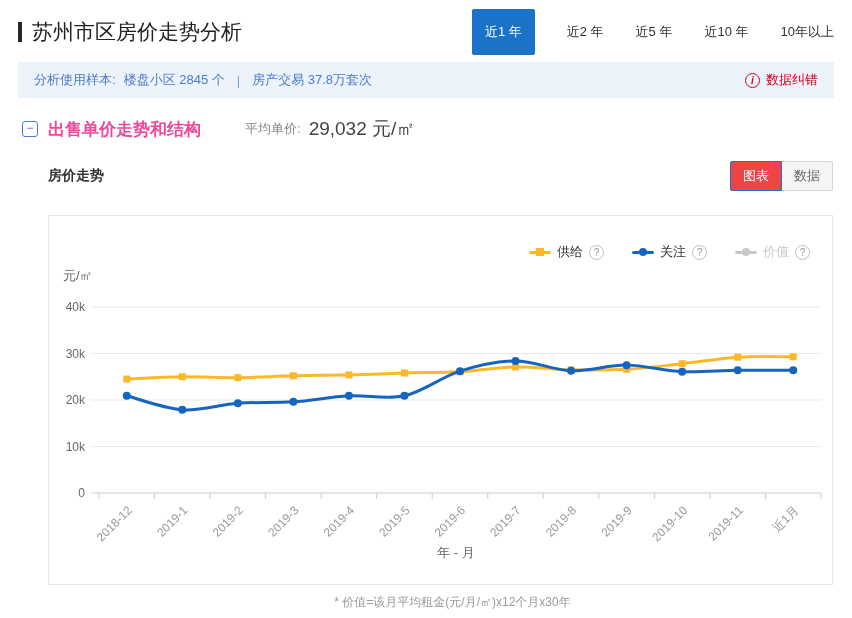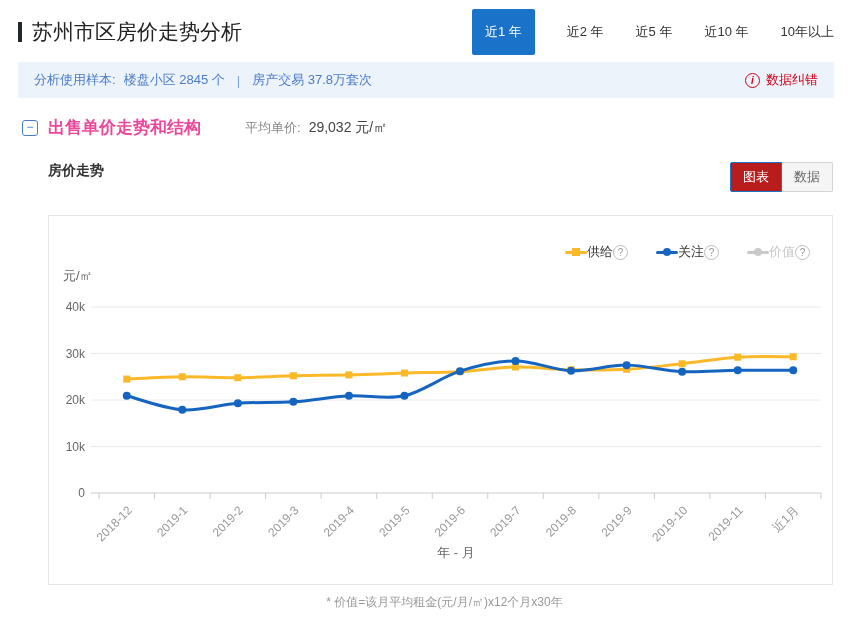--- a/index.html
+++ b/index.html
@@ -25,49 +25,49 @@
   .correction { margin-left:auto; color:#D0021B; display:flex; align-items:center; gap:6px; cursor:pointer; }
   .ci { width:15px; height:15px; border:1px solid #D0021B; border-radius:50%;
         font-size:10px; line-height:13px; text-align:center; font-weight:bold; font-style:italic; }
 
   
   .section-head { position:absolute; top:116px; left:22px; display:flex; align-items:center; }
   .collapse { width:16px; height:16px; border:1px solid #4A7CC9; color:#4A7CC9; border-radius:3px;
               font-size:12px; line-height:13px; text-align:center; margin-right:10px; cursor:pointer; background:#fff; }
   .section-title { font-size:17px; font-weight:bold; color:#ec4899; }
   .avg-label { margin-left:44px; font-size:13px; color:#888; }
-  .avg-value { margin-left:8px; font-size:14px; color:#444; }
+  .avg-value { margin-left:8px; font-size:19px; color:#444; }
 
   
   .chart-head { position:absolute; top:162px; left:48px; width:785px; height:28px;
-                display:flex; justify-content:space-between; align-items:flex-start; }
+                display:flex; justify-content:space-between; align-items:center; }
   .chart-title { font-size:14px; font-weight:bold; color:#333; }
   .toggle { display:flex; }
   .tg { padding:5px 12px; font-size:13px; border:1px solid #D4D4D4; background:#F5F5F5;
         color:#666; cursor:pointer; }
   .tg:first-child { border-radius:2px 0 0 2px; }
   .tg:last-child { border-radius:0 2px 2px 0; border-left:none; }
-  .tg.active { background:#b91c1c; border-color:#1A73C8; color:#fff; }
+  .tg.active { background:#ef4444; border-color:#1A73C8; color:#fff; }
 
   
   .card { position:absolute; top:215px; left:48px; width:785px; height:370px;
           border:1px solid #E6E6E6; background:#fff; }
   #trend-svg { position:absolute; left:0; top:0; width:783px; height:368px; }
   svg text { font-family:"Liberation Sans", sans-serif; }
 
   .legend { position:absolute; top:27px; right:22px; display:flex; gap:28px; align-items:center; z-index:2; }
-  .legend-item { display:flex; align-items:center; font-size:13px; color:#333; cursor:pointer; }
+  .legend-item { display:flex; align-items:center; gap:6px; font-size:13px; color:#333; cursor:pointer; }
   .legend-item.disabled { color:#C9C9C9; }
   .sw { position:relative; display:inline-block; width:22px; height:3px; border-radius:2px; }
   .mk { position:absolute; left:50%; top:50%; transform:translate(-50%,-50%); width:8px; height:8px; }
   .mk.circle { border-radius:50%; }
   .q { width:15px; height:15px; border:1px solid #BDBDBD; border-radius:50%; color:#9A9A9A;
        font-size:10px; line-height:13px; text-align:center; display:inline-block; }
 
-  .footnote { position:absolute; top:594px; left:52px; width:785px; text-align:center;
+  .footnote { position:absolute; top:594px; left:60px; width:785px; text-align:center;
               font-size:12px; color:#999; }
 </style>
 </head>
 <body>
 
 <div class="page">
 
   <div class="header">
     <div class="title-wrap">
       <span class="accent"></span>

